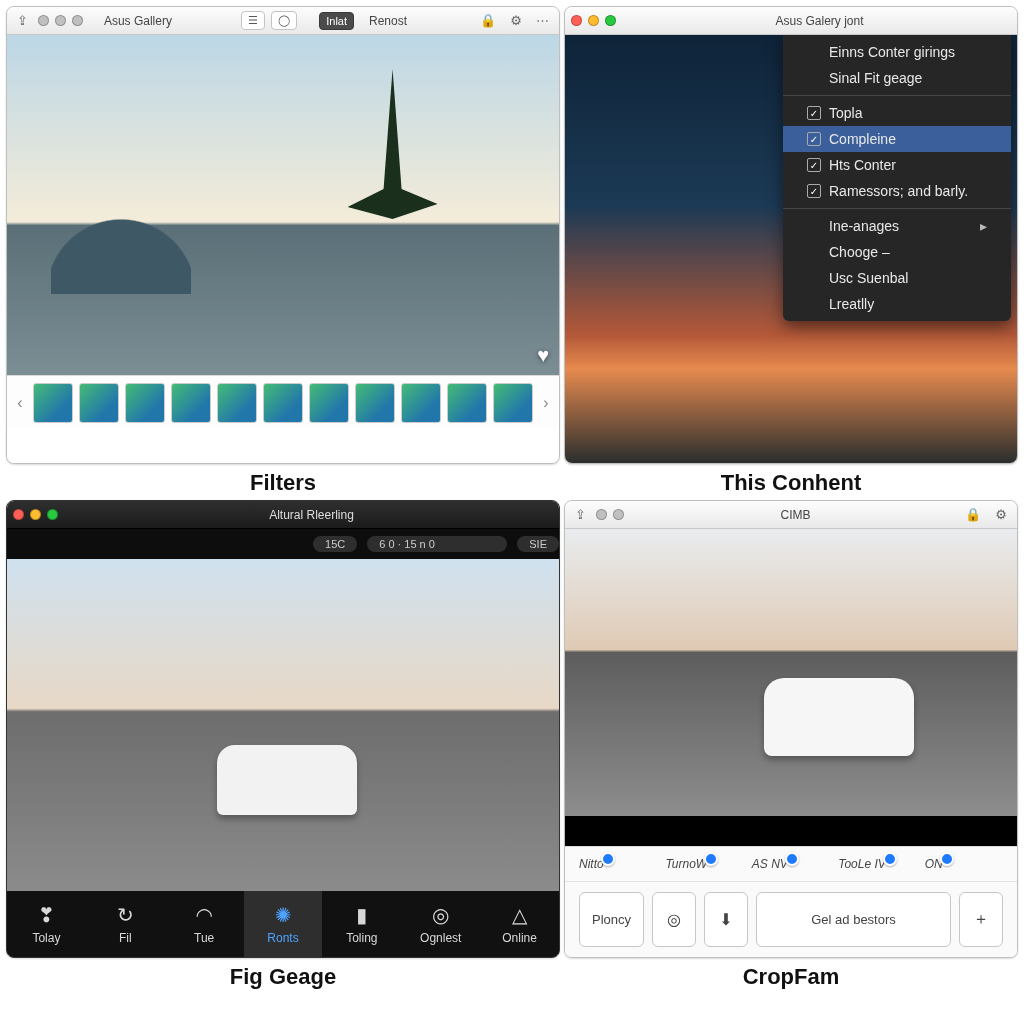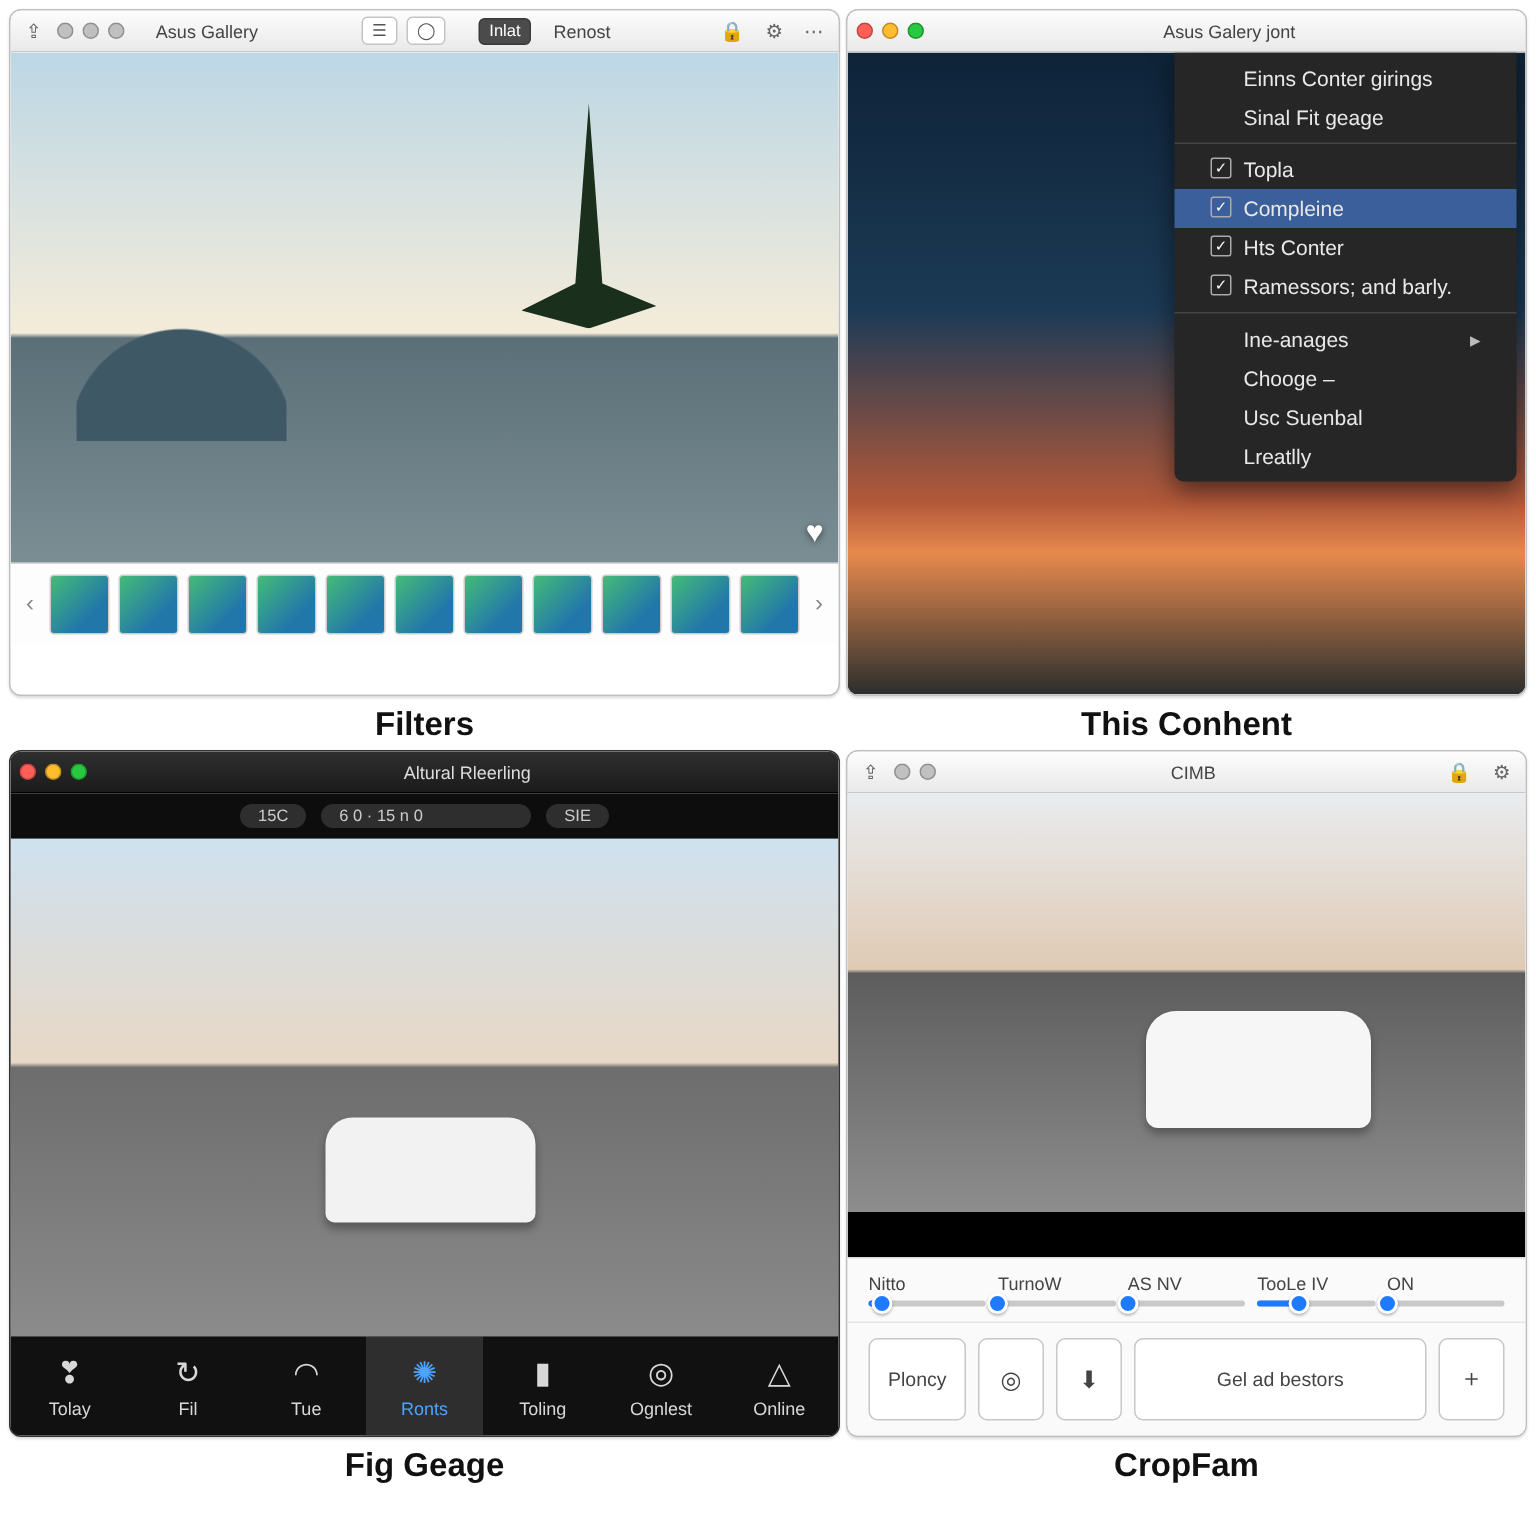--- a/index.html
+++ b/index.html
@@ -52,46 +52,46 @@
   .heart{position:absolute;right:10px;bottom:8px;color:#fff;font-size:20px;filter:drop-shadow(0 1px 2px rgba(0,0,0,.5));}
   .thumbstrip{height:54px;display:flex;gap:6px;align-items:center;padding:4px 6px;
     background:#fdfdfd;border-top:1px solid #d8d8d8;overflow:hidden;}
   .thumb{width:40px;height:40px;border:1px solid #ccc;border-radius:3px;
     background:linear-gradient(135deg,#4b7,#27a 70%);flex:none;}
   .arrow{width:14px;font-size:16px;color:#888;flex:none;text-align:center;}
   
   .p2-bg{position:absolute;inset:0;background:linear-gradient(#0e2338 0%, #1c3a55 40%, #b35838 70%, #e68a4e 78%, #2a2e2e 100%);}
   .menu{position:absolute;right:6px;top:0;width:228px;background:#262626;color:#e8e8e8;
     border-radius:0 0 6px 6px;box-shadow:0 6px 16px rgba(0,0,0,.5);font-size:14px;padding:4px 0;}
-  .menu-item{display:flex;gap:8px;padding:5px 24px;}
+  .menu-item{display:flex;align-items:center;gap:8px;padding:5px 24px;}
   .menu-item.sel{background:#3a5f9a;}
   .menu-item .cb{width:14px;height:14px;border:1px solid #aaa;border-radius:2px;display:flex;
     align-items:center;justify-content:center;font-size:10px;color:#fff;}
   .menu-item .sp{width:14px;}
   .menu-item .arr{margin-left:auto;color:#bbb;}
   .menu-sep{height:1px;background:#444;margin:4px 0;}
   
-  .p3-top{height:30px;background:#0d0d0d;display:flex;align-items:center;justify-content:center;gap:10px;color:#ccc;font-size:11px;}
+  .p3-top{height:30px;background:#0d0d0d;display:flex;align-items:center;justify-content:flex-end;gap:10px;color:#ccc;font-size:11px;}
   .p3-pill{background:#2e2e2e;border-radius:10px;padding:2px 12px;}
   .p3-img{flex:1;background:linear-gradient(#cfe1ef 0%, #e8d8c6 45%, #6d6d6d 46%, #8b8b8b 100%);position:relative;}
   .p3-img::after{content:"";position:absolute;left:38%;top:56%;width:140px;height:70px;
     background:#f2f2f2;border-radius:18px 18px 6px 6px;box-shadow:0 4px 6px rgba(0,0,0,.3);}
   .p3-tabs{height:66px;background:#111;display:flex;align-items:stretch;}
   .p3-tab{flex:1;display:flex;flex-direction:column;align-items:center;justify-content:center;gap:4px;
     color:#d8d8d8;font-size:12px;}
   .p3-tab.active{background:#2e2e2e;color:#4ea3ff;}
   .p3-tab .ic{font-size:20px;}
   
   .p4-img{flex:1;background:linear-gradient(#e9ecef 0%, #dfcab4 42%, #5d5d5d 43%, #8d8d8d 100%);position:relative;}
   .p4-img::after{content:"";position:absolute;left:44%;top:52%;width:150px;height:78px;
     background:#f6f6f6;border-radius:20px 20px 8px 8px;box-shadow:0 4px 6px rgba(0,0,0,.3);}
   .p4-black{height:30px;background:#000;}
   .p4-sliders{background:#fafafa;padding:10px 14px;border-top:1px solid #dcdcdc;}
   .sl-row{display:flex;gap:8px;align-items:flex-end;}
-  .sl{flex:1;display:flex;flex-direction:column;gap:4px;font-size:12px;color:#444;}
+  .sl{flex:1;display:flex;flex-direction:row;gap:4px;font-size:12px;color:#444;font-style:italic;}
   .track{height:4px;background:#c9c9c9;border-radius:2px;position:relative;}
   .track .fill{position:absolute;left:0;top:0;height:100%;background:#1e7bff;border-radius:2px;}
   .track .knob{position:absolute;top:50%;width:14px;height:14px;border-radius:50%;
     background:#1e7bff;border:2px solid #fff;box-shadow:0 1px 2px rgba(0,0,0,.3);
     transform:translate(-50%,-50%);}
   .p4-btns{display:flex;gap:8px;padding:10px 14px;background:#fafafa;border-top:1px solid #e4e4e4;}
   .bbtn{border:1px solid #c7c7c7;border-radius:6px;background:#fff;padding:16px 12px;font-size:13px;color:#444;display:flex;align-items:center;justify-content:center;}
   .bbtn.icon{width:44px;font-size:16px;}
   .bbtn.wide{flex:1;}
 </style>

